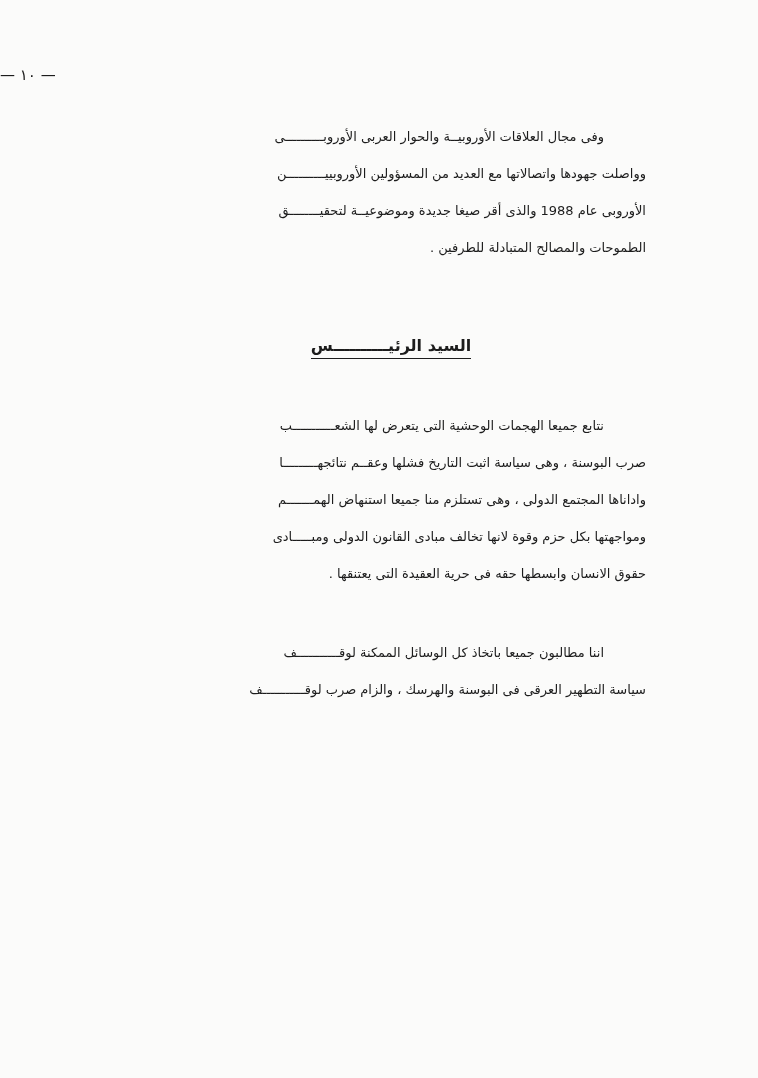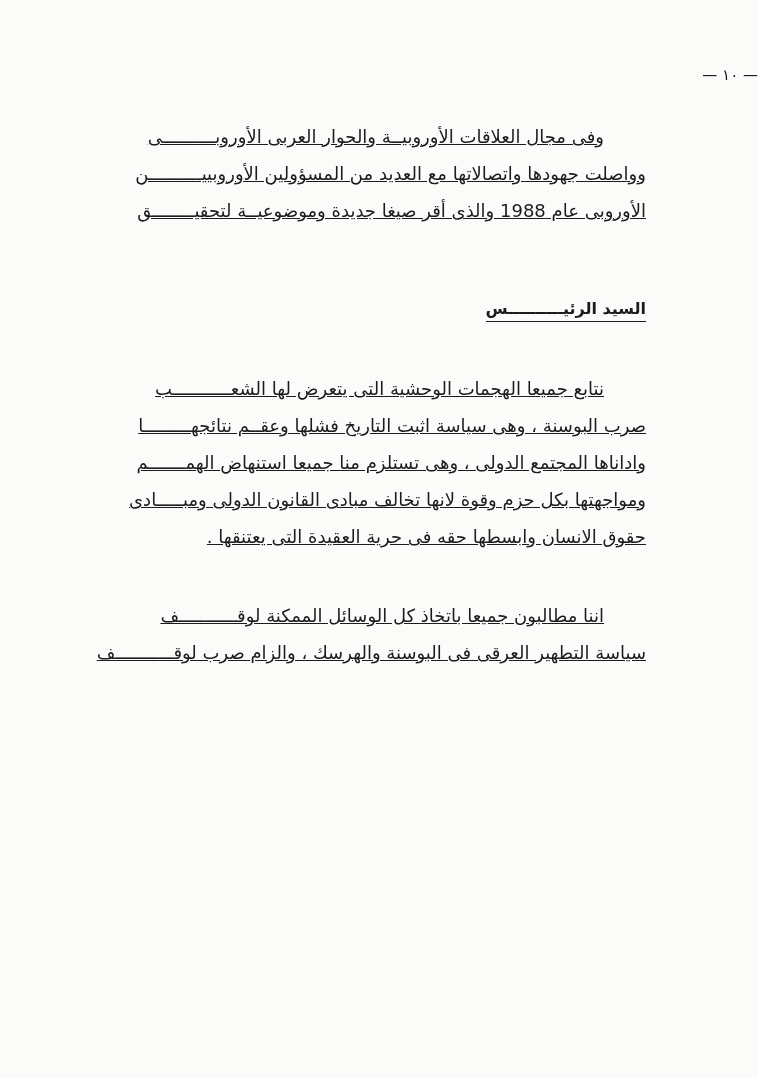--- a/index.html
+++ b/index.html
@@ -17,51 +17,50 @@
     overflow: hidden;
     font-family: "DejaVu Sans", sans-serif;
     color: #1c1c1c;
     direction: rtl;
   }
   .page-number {
     position: absolute;
     top: 66px;
     left: 0;
     right: 0;
-    text-align: right;
+    text-align: left;
     font-size: 15px;
     letter-spacing: 2px;
     direction: ltr;
   }
   .text-column {
     position: absolute;
     top: 118px;
     right: 112px;
     width: 510px;
     direction: rtl;
   }
   .para {
     margin: 0 0 0 0;
   }
   .para .line {
-    font-size: 18px;
+    font-size: 13px;
     line-height: 37px;
     white-space: nowrap;
     text-align: right;
-    text-decoration: underline;
   }
   .para .line.first {
     text-indent: 42px; 
   }
   .para.p1 { margin-top: 0; }
   .section-heading {
     margin-top: 70px;
     font-size: 16px;
     font-weight: bold;
-    text-align: right;
+    text-align: center;
   }
   .section-heading span {
     border-bottom: 1.5px solid #1c1c1c;
     padding-bottom: 3px;
   }
   .para.p2 { margin-top: 52px; }
   .para.p3 { margin-top: 42px; }
 </style>
 </head>
 <body>
@@ -69,20 +68,21 @@
 <div class="page">
 
   <div class="page-number">— ١٠ —</div>
 
   <div class="text-column">
 
     <div class="para p1">
       <div class="line first">وفى مجال العلاقات الأوروبيــة والحوار العربى الأوروبــــــــــى</div>
       <div class="line">وواصلت جهودها واتصالاتها مع العديد من المسؤولين الأوروبييــــــــــن</div>
       <div class="line">الأوروبى عام 1988 والذى أقر صيغا جديدة وموضوعيــة لتحقيــــــــق</div>
+      <div class="line">الطموحات والمصالح المتبادلة للطرفين .</div>
     </div>
 
     <div class="section-heading">
       <span>السيد الرئيــــــــــس</span>
     </div>
 
     <div class="para p2">
       <div class="line first">نتابع جميعا الهجمات الوحشية التى يتعرض لها الشعـــــــــــب</div>
       <div class="line">صرب البوسنة ، وهى سياسة اثبت التاريخ فشلها وعقــم نتائجهـــــــــا</div>
       <div class="line">واداناها المجتمع الدولى ، وهى تستلزم منا جميعا استنهاض الهمـــــــم</div>

